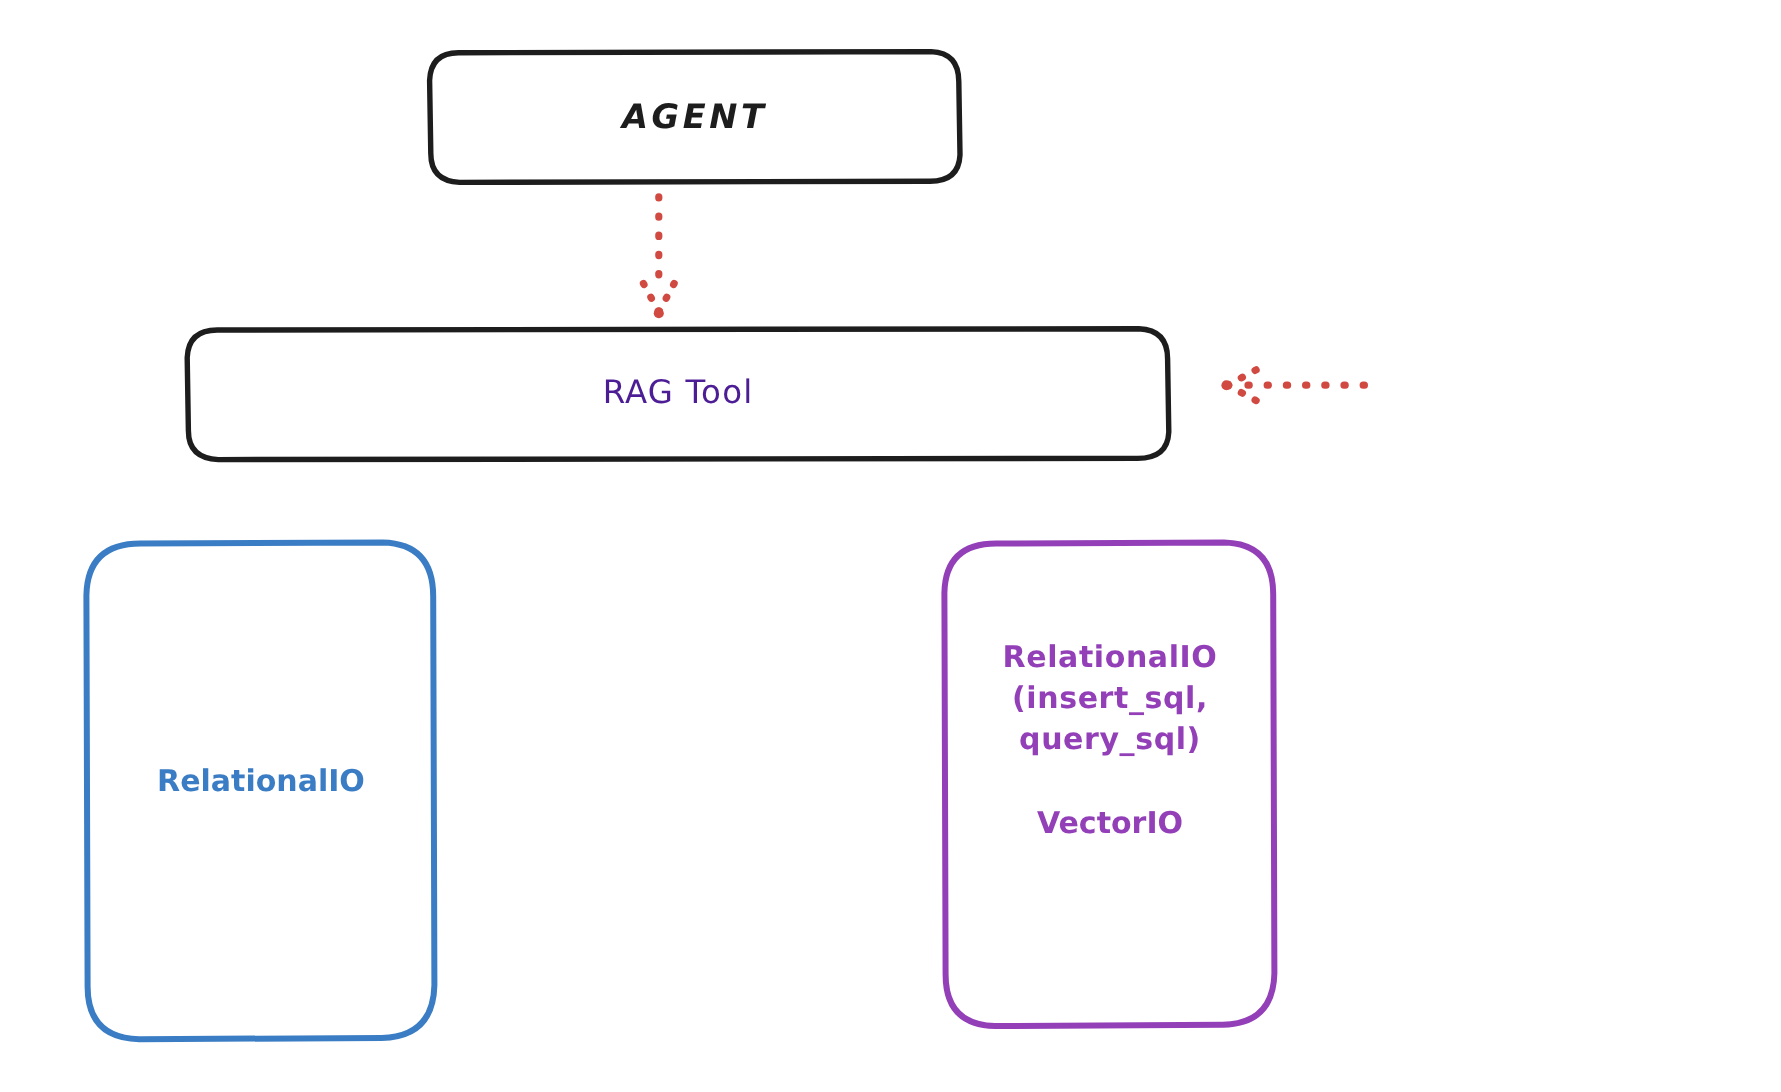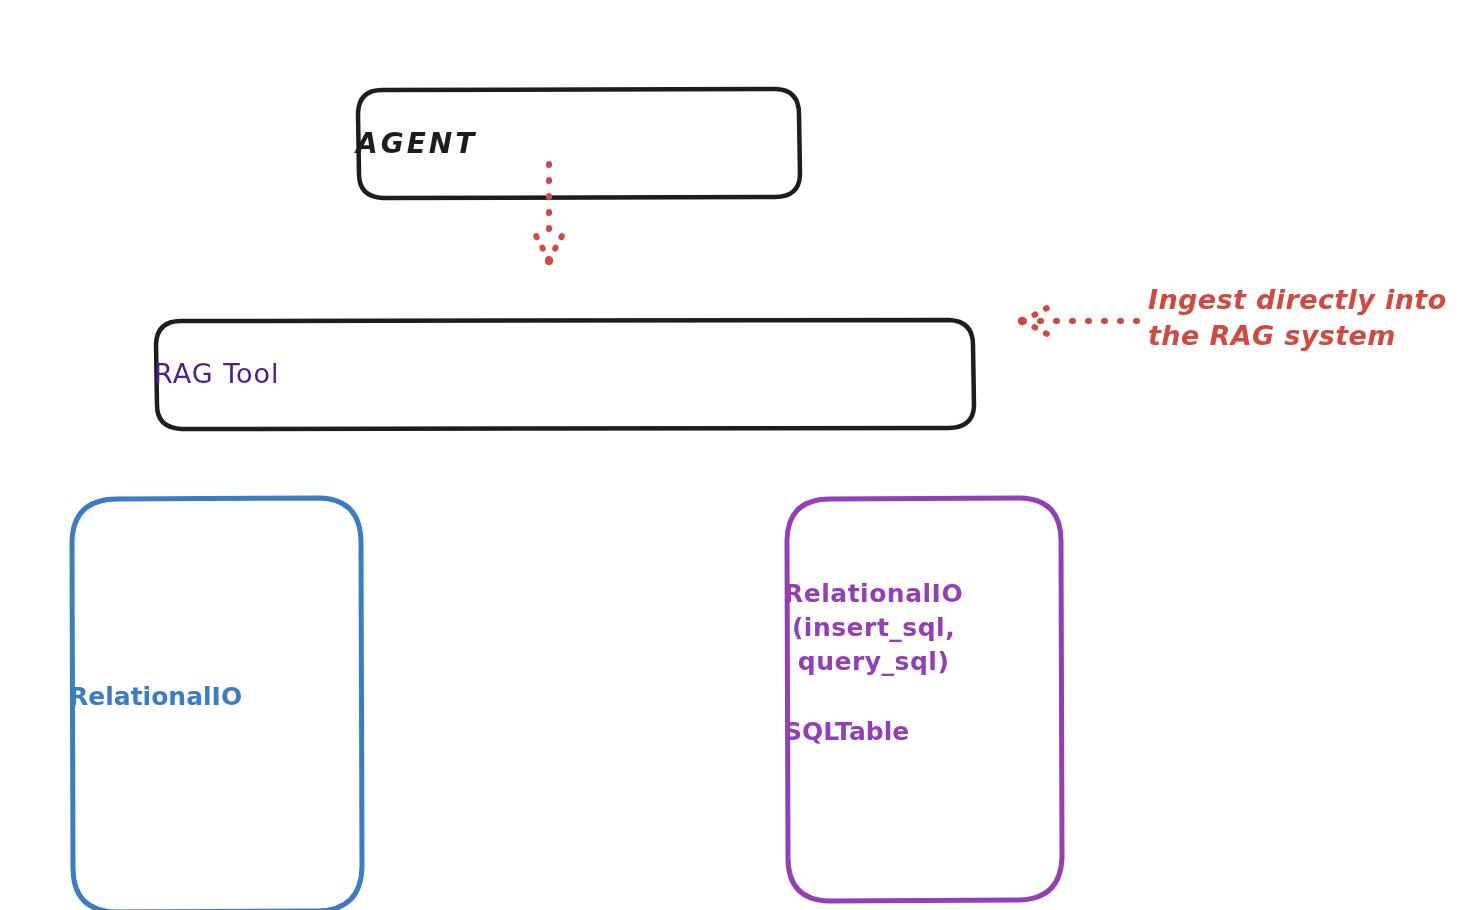--- a/index.html
+++ b/index.html
@@ -19,25 +19,24 @@
     height: 910px;
     background: #ffffff;
   }
 
   
   .node {
     position: absolute;
     box-sizing: border-box;
     display: flex;
     flex-direction: column;
-    align-items: flex-start;
+    align-items: center;
     justify-content: center;
     text-align: center;
     background: #ffffff;
-    margin-top: 46px;
   }
   .node-svg {
     position: absolute;
     inset: 0;
     width: 100%;
     height: 100%;
     overflow: visible;
     pointer-events: none;
   }
   .node-label {
@@ -187,34 +186,32 @@
     <div class="node-label">RAG Tool</div>
   </div>
 
   <svg class="connector" id="ingest-connector" viewBox="0 0 130 42">
     <line x1="122" y1="21" x2="22" y2="21" stroke="#d14a42" stroke-width="6" stroke-linecap="round" stroke-dasharray="1 15"></line>
     <line x1="8" y1="21" x2="34" y2="7" stroke="#d14a42" stroke-width="6" stroke-linecap="round" stroke-dasharray="1 12"></line>
     <line x1="8" y1="21" x2="34" y2="35" stroke="#d14a42" stroke-width="6" stroke-linecap="round" stroke-dasharray="1 12"></line>
     <circle cx="7" cy="21" r="4.2" fill="#d14a42"></circle>
   </svg>
 
-  <div id="ingest-annotation">Ingest directly into
-the RAG system</div>
 
   <div class="node leaf" id="vectorio-node">
     <svg class="node-svg" viewBox="0 0 297 420" preserveAspectRatio="none">
       <path d="M48,4 L250,3 Q292,4 292,48 L293,372 Q292,415 249,416 L47,417 Q4,416 4,373 L3,47 Q4,4 48,4 Z" fill="#ffffff" stroke="#3b7dc4" stroke-width="5" stroke-linecap="round" stroke-linejoin="round"></path>
     </svg>
     <div class="node-sub">RelationalIO</div>
   </div>
 
 
   <div class="node leaf" id="relationalio-node">
     <svg class="node-svg" viewBox="0 0 282 409" preserveAspectRatio="none">
       <path d="M46,4 L236,3 Q277,4 277,46 L278,362 Q277,404 235,405 L45,406 Q4,405 4,363 L3,45 Q4,4 46,4 Z" fill="#ffffff" stroke="#9340b8" stroke-width="5" stroke-linecap="round" stroke-linejoin="round"></path>
     </svg>
     <div class="node-label">RelationalIO
 (insert_sql,
 query_sql)</div>
-    <div class="node-sub">SQLTable</div>
+    <div class="node-sub">VectorIO</div>
   </div>
 
 </div>
 
 </body></html>

